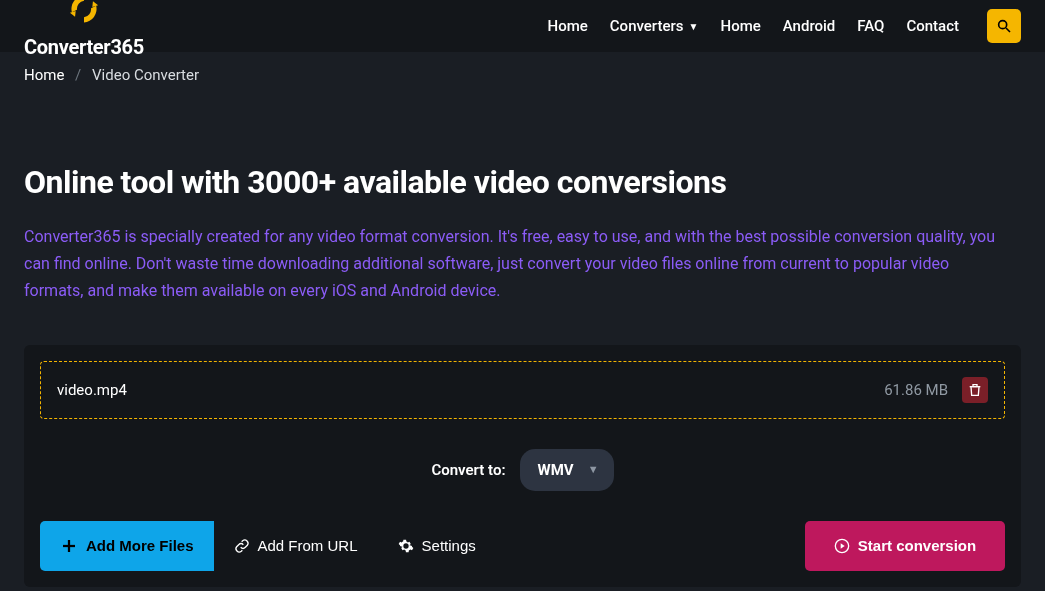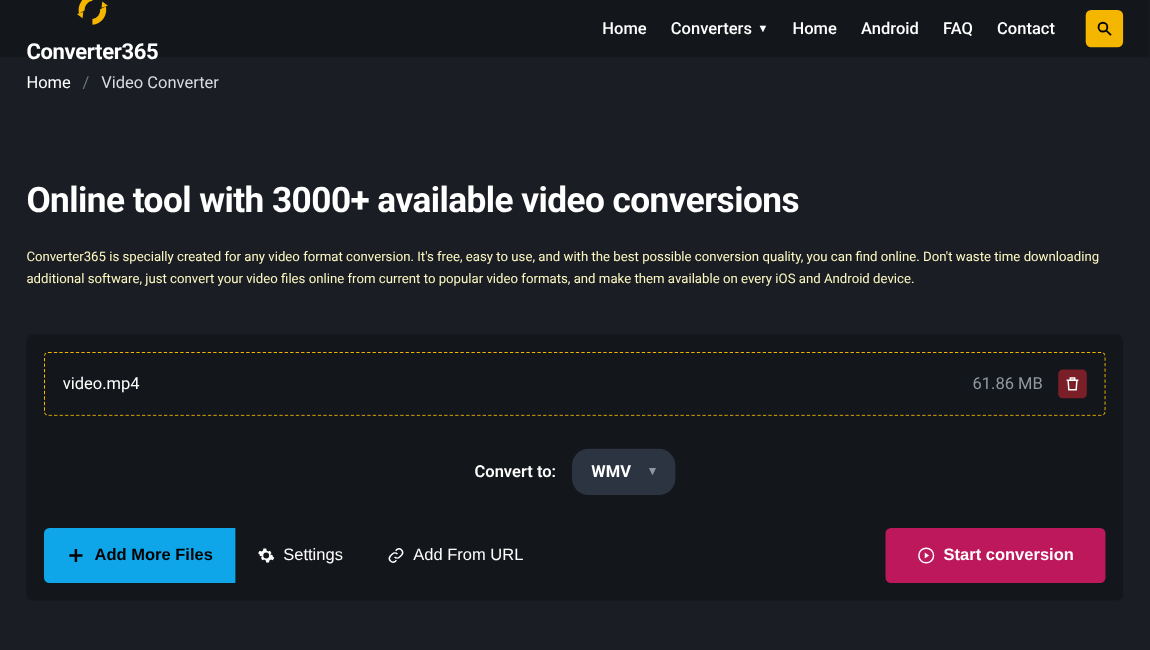--- a/index.html
+++ b/index.html
@@ -94,23 +94,23 @@
       padding: 65px 24px 0 24px;
     }
     .headline {
       font-size: 32px;
       font-weight: 700;
       color: #ffffff;
       margin-bottom: 22px;
       letter-spacing: -0.5px;
     }
     .description {
-      font-size: 12px;
+      font-size: 16px;
       line-height: 1.7;
-      color: #fef9c3;
+      color: #8b5cf6;
       max-width: 985px;
     }
     .converter-panel {
       background-color: #13161a;
       border-radius: 6px;
       margin: 40px 24px 0 24px;
       padding: 16px;
     }
     .file-row {
       border: 1px dashed #F5B600;
@@ -294,31 +294,31 @@
 
   <div class="actions-row">
     <button class="btn btn-yellow">
       <svg class="plus-svg" viewBox="0 0 24 24" fill="none" stroke="#000" stroke-width="3">
         <line x1="12" y1="4" x2="12" y2="20"></line>
         <line x1="4" y1="12" x2="20" y2="12"></line>
       </svg>
       <span>Add More Files</span>
     </button>
     <button class="btn btn-dark">
-      <svg class="icon-sm" viewBox="0 0 24 24" fill="#fff">
-        <path d="M12 8a4 4 0 1 0 0 8 4 4 0 0 0 0-8zm9 4a9 9 0 0 1-.1 1.3l2.1 1.6-2 3.5-2.5-1a7 7 0 0 1-2.2 1.3l-.4 2.7h-4l-.4-2.7a7 7 0 0 1-2.2-1.3l-2.5 1-2-3.5 2.1-1.6A9 9 0 0 1 3 12a9 9 0 0 1 .1-1.3L1 9.1l2-3.5 2.5 1a7 7 0 0 1 2.2-1.3L8.1 2.6h4l.4 2.7a7 7 0 0 1 2.2 1.3l2.5-1 2 3.5-2.1 1.6A9 9 0 0 1 21 12z"></path>
-      </svg>
-      <span>Settings</span>
-    </button>
-    <button class="btn btn-dark">
       <svg class="icon-sm" viewBox="0 0 24 24" fill="none" stroke="#fff" stroke-width="2">
         <path d="M10 14a5 5 0 0 0 7 0l3-3a5 5 0 0 0-7-7l-1.5 1.5"></path>
         <path d="M14 10a5 5 0 0 0-7 0l-3 3a5 5 0 0 0 7 7l1.5-1.5"></path>
       </svg>
       <span>Add From URL</span>
+    </button>
+    <button class="btn btn-dark">
+      <svg class="icon-sm" viewBox="0 0 24 24" fill="#fff">
+        <path d="M12 8a4 4 0 1 0 0 8 4 4 0 0 0 0-8zm9 4a9 9 0 0 1-.1 1.3l2.1 1.6-2 3.5-2.5-1a7 7 0 0 1-2.2 1.3l-.4 2.7h-4l-.4-2.7a7 7 0 0 1-2.2-1.3l-2.5 1-2-3.5 2.1-1.6A9 9 0 0 1 3 12a9 9 0 0 1 .1-1.3L1 9.1l2-3.5 2.5 1a7 7 0 0 1 2.2-1.3L8.1 2.6h4l.4 2.7a7 7 0 0 1 2.2 1.3l2.5-1 2 3.5-2.1 1.6A9 9 0 0 1 21 12z"></path>
+      </svg>
+      <span>Settings</span>
     </button>
     <div class="spacer"></div>
     <button class="btn btn-green">
       <svg class="icon-sm" viewBox="0 0 24 24" fill="#fff">
         <circle cx="12" cy="12" r="10" fill="none" stroke="#fff" stroke-width="2"></circle>
         <polygon points="10,8 16,12 10,16"></polygon>
       </svg>
       <span>Start conversion</span>
     </button>
   </div>

